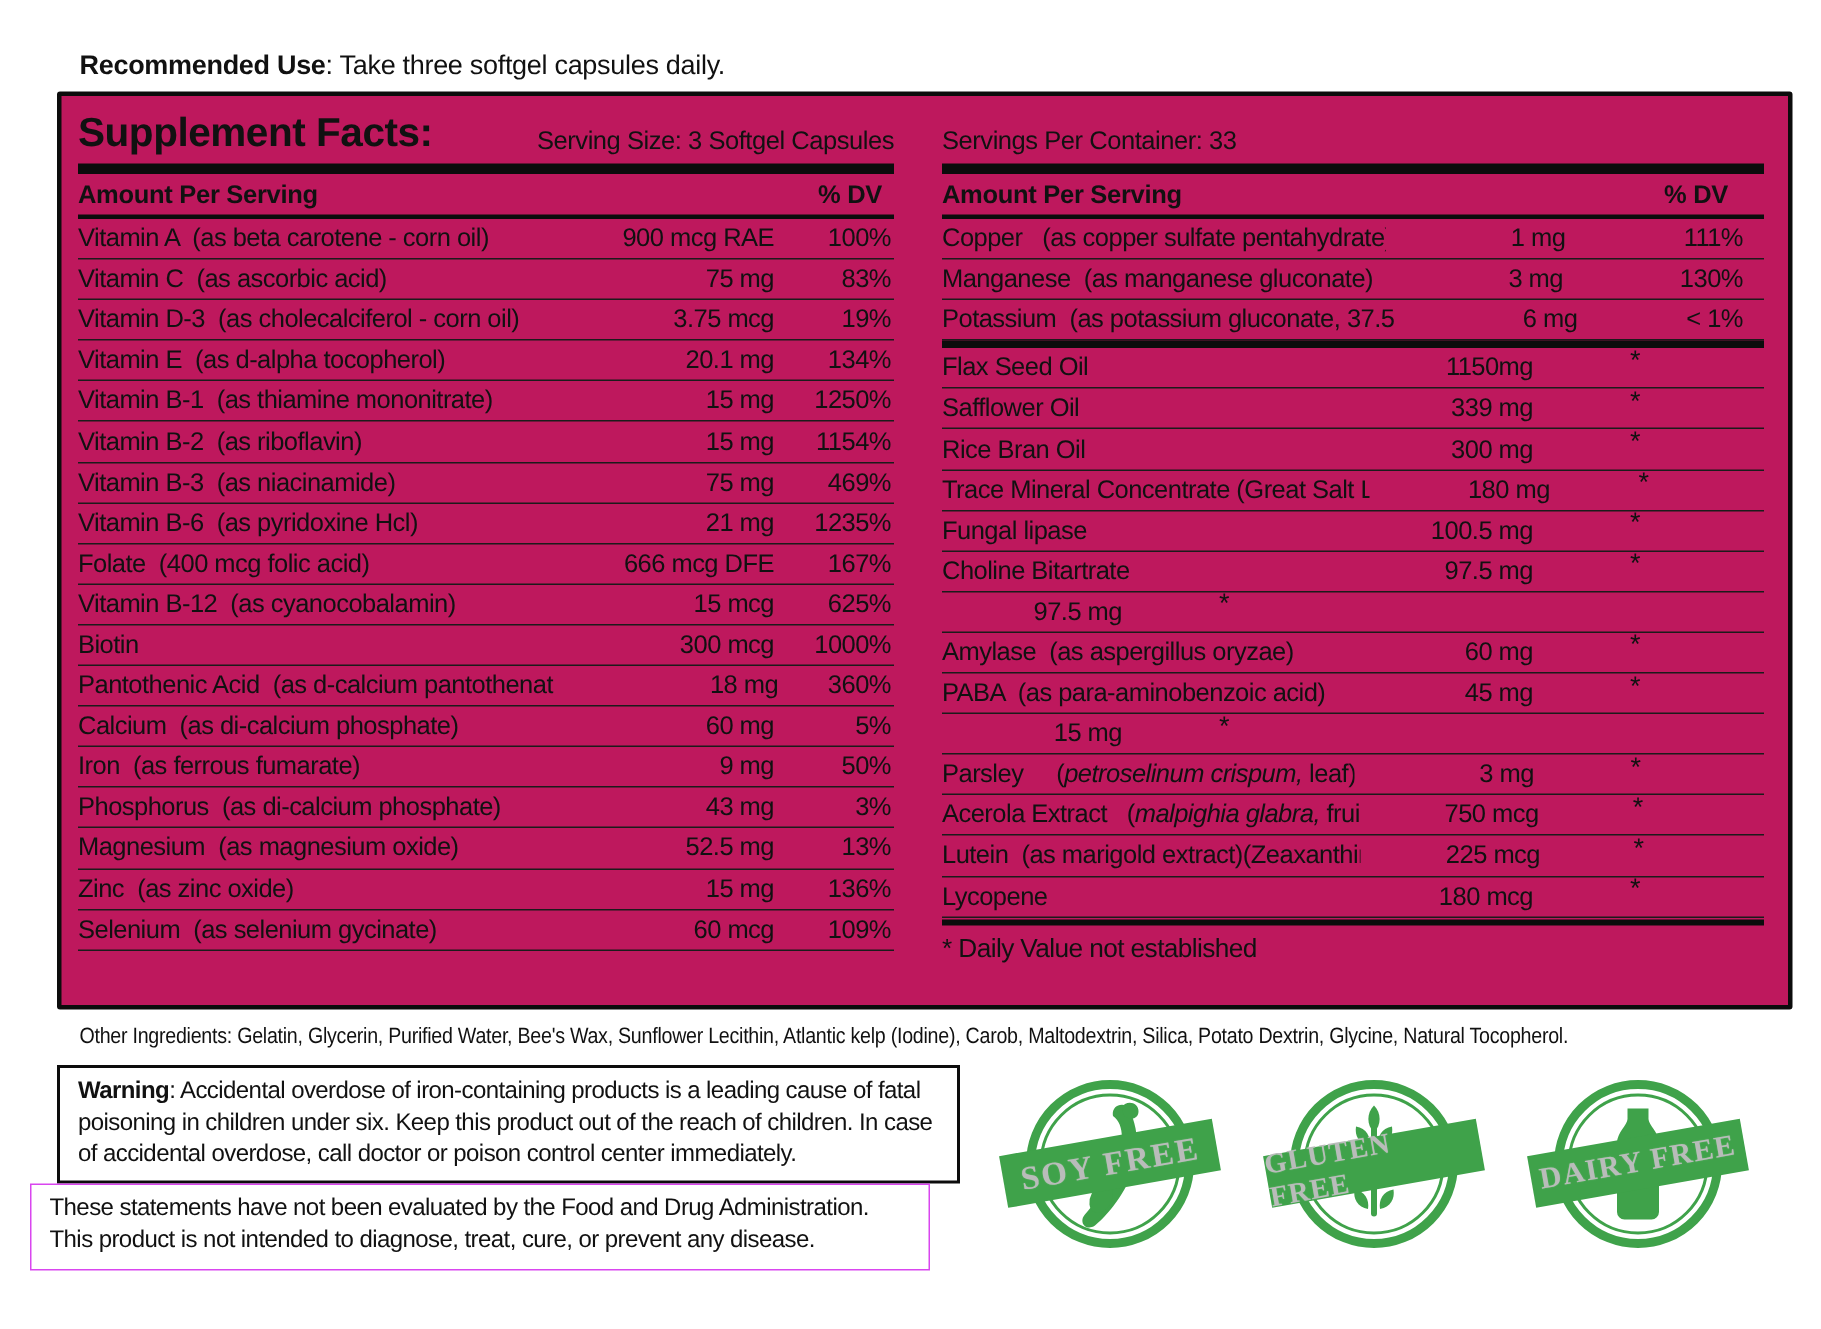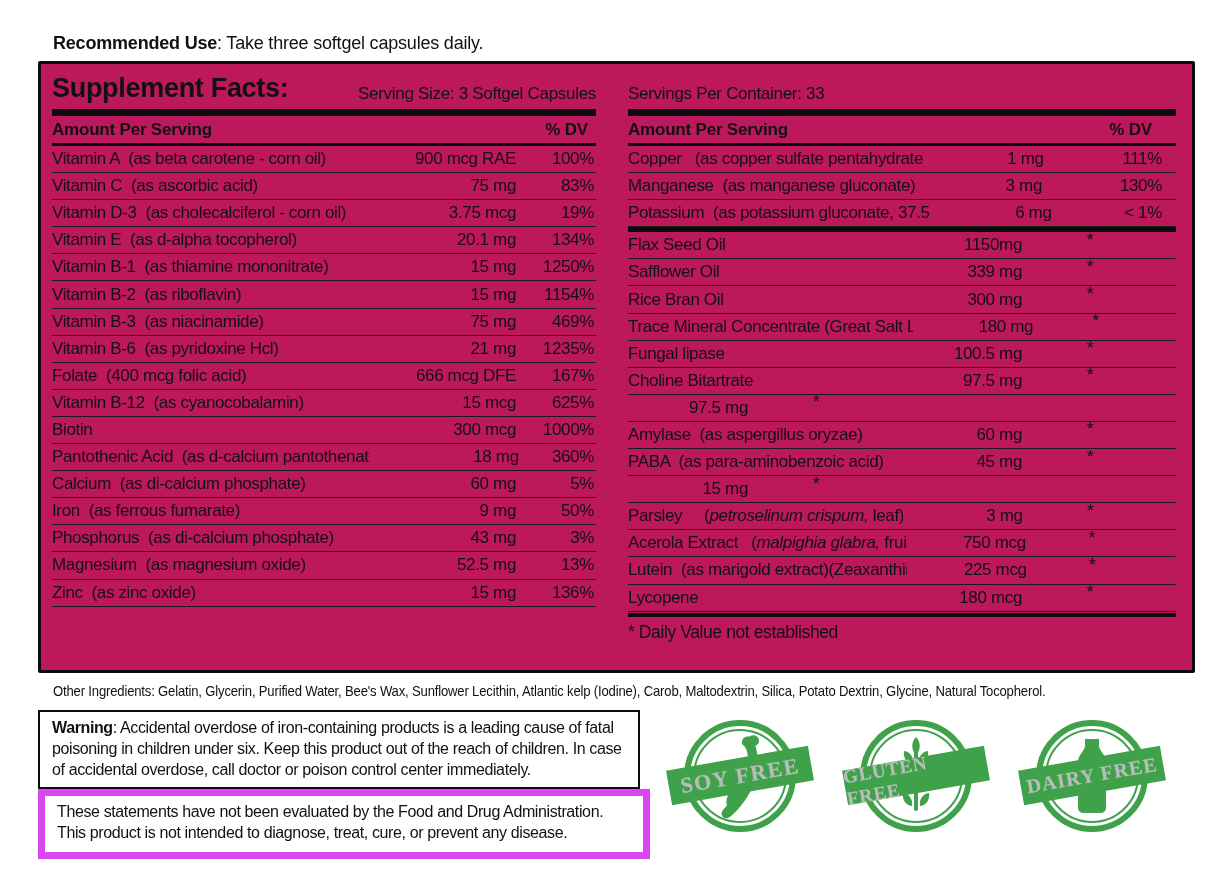--- a/index.html
+++ b/index.html
@@ -49,22 +49,22 @@
     white-space:nowrap;transform:scaleX(0.885);transform-origin:0 50%;
   }
   
   .warn-box{
     position:absolute;left:38px;top:710px;width:574px;
     border:2px solid #0c0c0c;padding:6px 12px 7px 12px;
     font-size:16px;line-height:1.3;letter-spacing:-0.38px;
   }
   .warn-box b{font-weight:bold;}
   .fda-box{
-    position:absolute;left:38px;top:789px;width:574px;
-    border:7px solid #d946ef;padding:6px 12px 8px 12px;
+    position:absolute;left:20px;top:789px;width:574px;
+    border:1px solid #d946ef;padding:6px 12px 8px 12px;
     font-size:16px;line-height:1.3;letter-spacing:-0.38px;
   }
   
   .badge{position:absolute;width:112px;height:112px;top:720px;}
   .badge-soy{left:684px;}
   .badge-gluten{left:860px;}
   .badge-dairy{left:1036px;}
   .ring-outer{
     position:absolute;inset:0;border:6px solid var(--green,#3fa24a);border-radius:50%;
   }
@@ -181,20 +181,25 @@
         </div>
         <div class="trow">
           <span class="cname"><span>Magnesium</span><span>  (as magnesium oxide)</span><i></i><span></span></span>
           <span class="camount">52.5 mg</span>
           <span class="cdv">13%</span>
         </div>
         <div class="trow">
           <span class="cname"><span>Zinc</span><span>  (as zinc oxide)</span><i></i><span></span></span>
           <span class="camount">15 mg</span>
           <span class="cdv">136%</span>
+        </div>
+        <div class="trow">
+          <span class="cname"><span>Selenium</span><span>  (as selenium gycinate)</span><i></i><span></span></span>
+          <span class="camount">60 mcg</span>
+          <span class="cdv">109%</span>
         </div>
       </div>
   </div>
 
   <div class="col col-right">
     <div class="col-head">
       <span class="servings-container">Servings Per Container: 33</span>
     </div>
     <div class="bar-thick"></div>
     <div class="thead">

